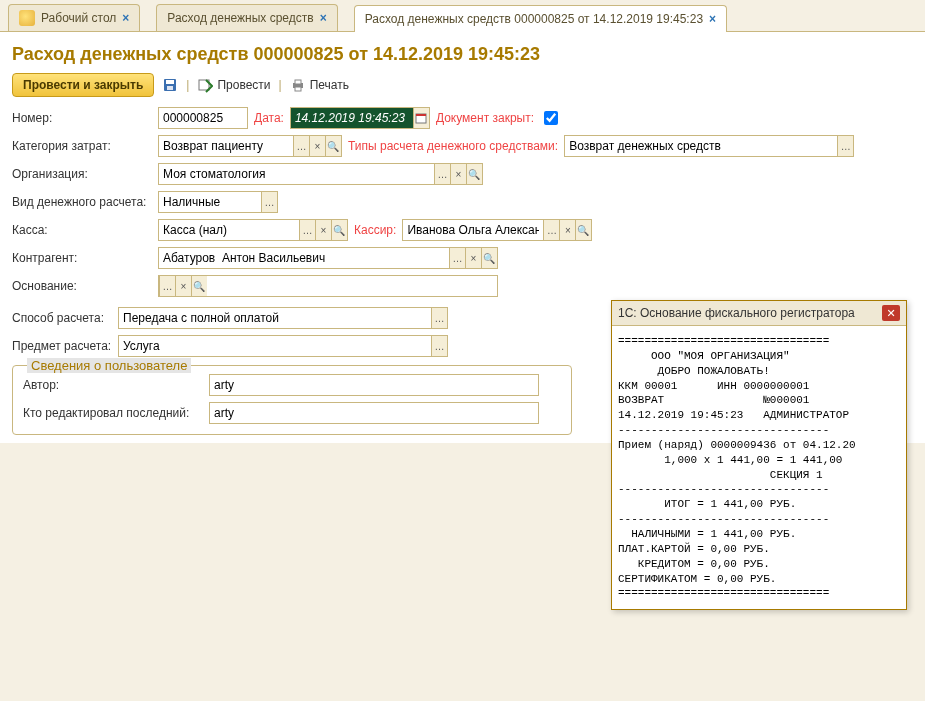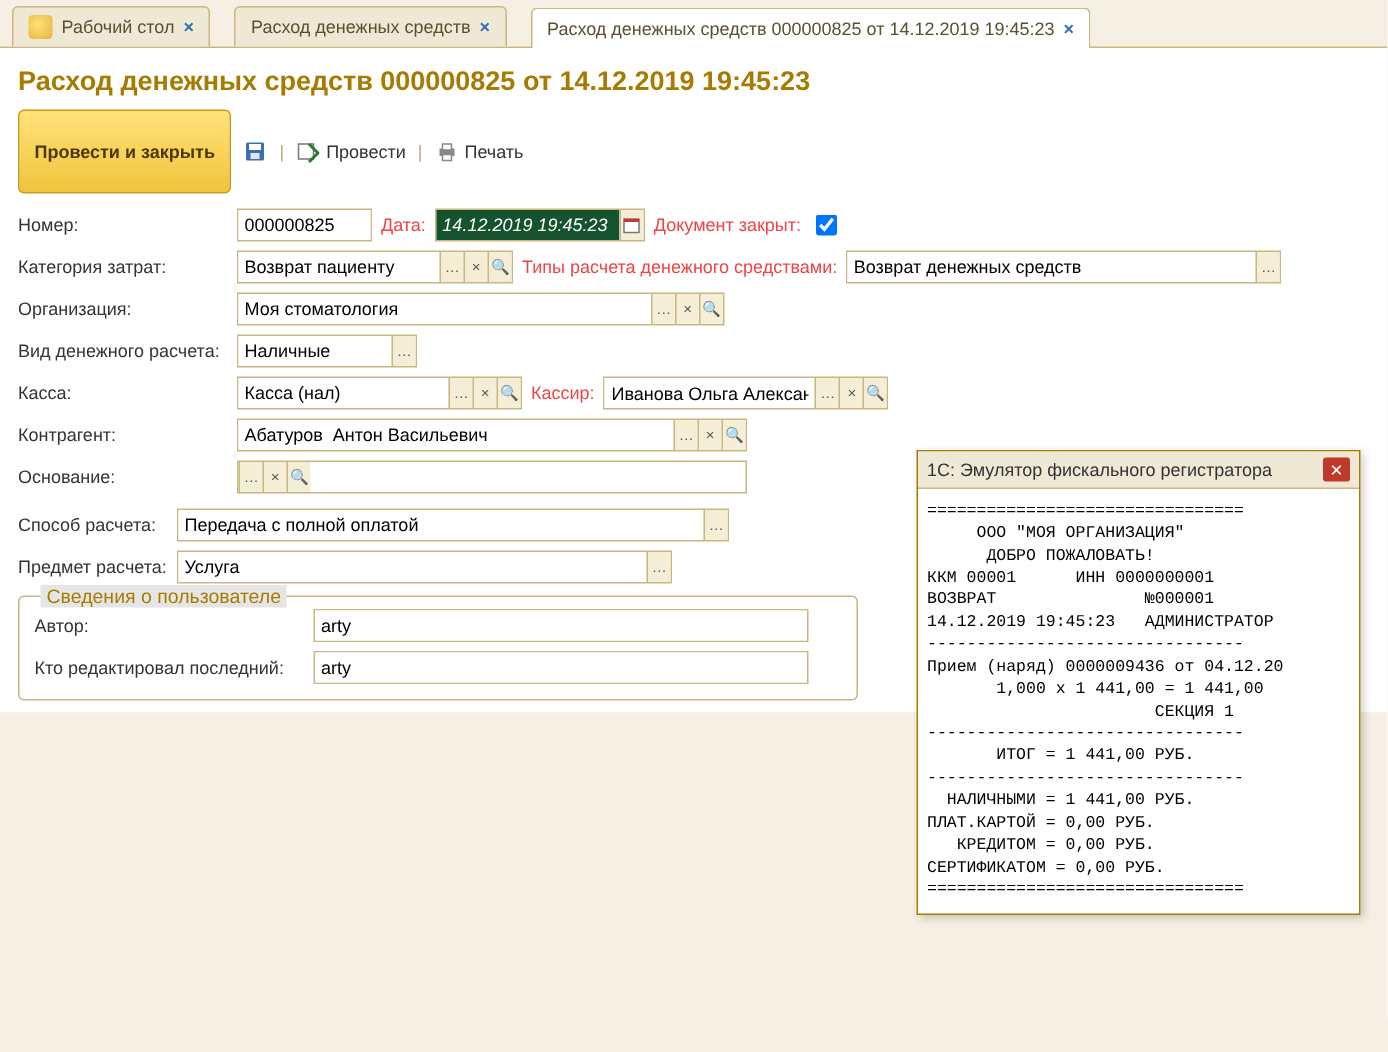--- a/index.html
+++ b/index.html
@@ -59,21 +59,21 @@
   .toolbar {
     display: flex;
     align-items: center;
     gap: 8px;
     margin-bottom: 10px;
   }
   .btn-primary {
     background: linear-gradient(#ffe27a, #f0c33c);
     border: 1px solid #c79a1a;
     border-radius: 4px;
-    padding: 20px 10px;
+    padding: 4px 10px;
     font-size: 12px;
     font-weight: bold;
     color: #4a3a00;
     cursor: pointer;
   }
   .tool-icon {
     width: 16px; height: 16px;
     display: inline-block;
     cursor: pointer;
   }
@@ -328,21 +328,21 @@
     <span class="lookup" style="width:340px">
       <span class="ico">…</span>
       <span class="ico">×</span>
       <span class="ico">🔍</span>
     </span>
   </div>
 
 
   <div class="form-row" style="margin-top:10px">
     <span class="lbl" style="min-width:100px">Способ расчета:</span>
-    <span class="lookup" style="width:368px">
+    <span class="lookup" style="width:330px">
       <input readonly="" value="Передача с полной оплатой" style="">
       <span class="ico">…</span>
     </span>
   </div>
 
   <div class="form-row">
     <span class="lbl" style="min-width:100px">Предмет расчета:</span>
     <span class="lookup" style="width:330px">
       <input readonly="" value="Услуга" style="">
       <span class="ico">…</span>
@@ -362,21 +362,21 @@
       <span class="input" style="width:330px">
         <input readonly="" value="arty" style="">
       </span>
     </div>
   </div>
 
 </div>
 
 <div class="popup">
   <div class="popup-header">
-    <span>1С: Эмулятор фискального регистратора</span>
+    <span>1С: Основание фискального регистратора</span>
     <span class="pclose">✕</span>
   </div>
   <div class="receipt">================================
      ООО "МОЯ ОРГАНИЗАЦИЯ"
       ДОБРО ПОЖАЛОВАТЬ!
 ККМ 00001      ИНН 0000000001
 ВОЗВРАТ               №000001
 14.12.2019 19:45:23   АДМИНИСТРАТОР
 --------------------------------
 Прием (наряд) 0000009436 от 04.12.20

